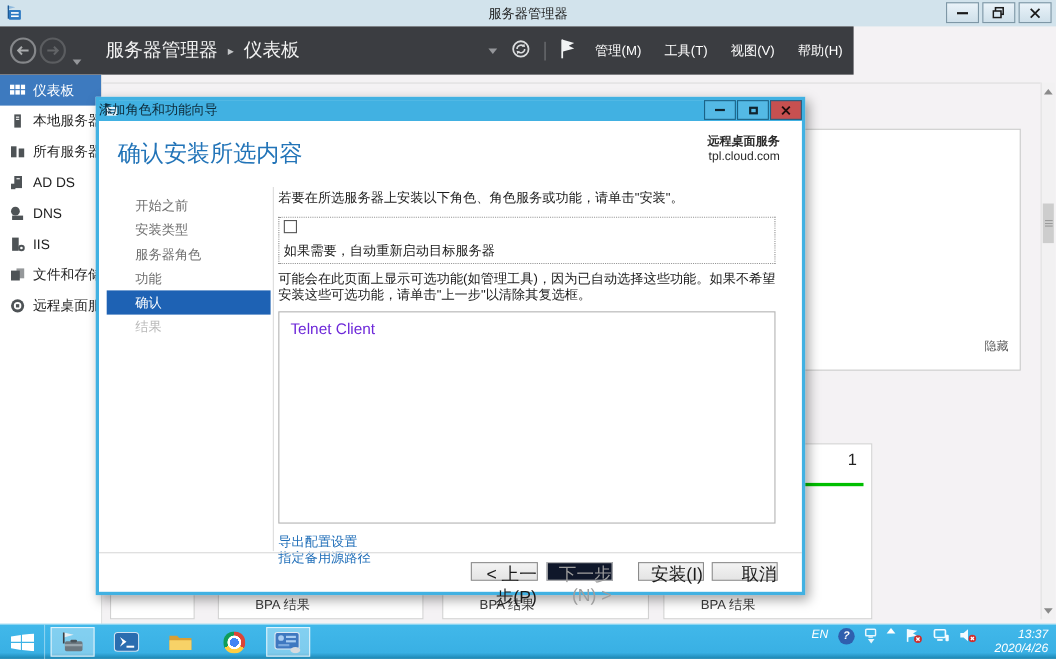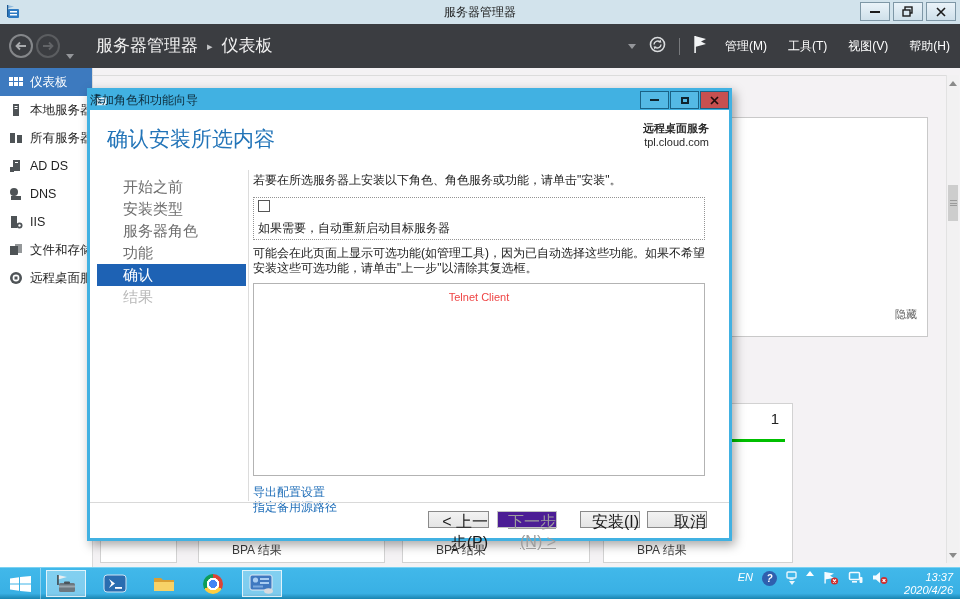--- a/index.html
+++ b/index.html
@@ -12,21 +12,21 @@
     background:var(--titlebar_bg,#d2e3ec); }
   .mw-icon { position:absolute; left:5px; top:4px; width:16px; height:16px; }
   .mw-title { position:absolute; left:0; right:0; top:0; height:24px; line-height:24px;
     text-align:center; font-size:12px; color:#1b1b1b; }
   .mw-controls { position:absolute; right:4px; top:2px; display:flex; gap:3px; }
   .mw-controls .wbtn { width:30px; height:19px; background:linear-gradient(#eaf3f9,#cfe0ea);
     border:1px solid #7e97a6; display:flex; align-items:center; justify-content:center; }
   .glyph-min { width:10px; height:2px; background:#1b1b1b; }
 
   
-  .navbar { position:absolute; left:0; top:24px; width:960px; height:44px;
+  .navbar { position:absolute; left:0; top:24px; width:776px; height:44px;
     background:var(--nav_bg,#3b3d41); color:#fff; }
   .nav-circle { position:absolute; top:10px; width:24px; height:24px; border-radius:50%;
     border:2px solid #85878a; display:flex; align-items:center; justify-content:center; }
   .nav-circle.fwd { border-color:#5b5d60; }
   .nav-caret { position:absolute; left:66px; top:30px; width:0; height:0;
     border-left:4px solid transparent; border-right:4px solid transparent; border-top:5px solid #94969a; }
   .breadcrumb { position:absolute; left:96px; top:0; height:44px; line-height:44px; font-size:17px; color:#f2f2f2; }
   .crumb-sep { font-size:11px; color:#c3c5c7; margin:0 9px; vertical-align:1px; }
   .nav-right { position:absolute; right:6px; top:0; height:44px; display:flex; align-items:center; gap:13px; font-size:12px; }
   .nav-right .caret2 { width:0; height:0; border-left:4px solid transparent; border-right:4px solid transparent;
@@ -82,39 +82,39 @@
   .wbtn2.close { background:var(--close_red,#c75050); }
   .glyph-min2 { width:9px; height:2px; background:#10242e; }
   .glyph-max2 { width:8px; height:7px; border:2px solid #10242e; background:transparent; }
 
   .wiz-heading { position:absolute; left:17px; top:34px; font-size:21px; color:var(--heading,#2274b8); }
   .wiz-target { position:absolute; right:20px; top:30px; text-align:right; color:#2a2a2a; }
   .wiz-target .t1 { font-size:11px; font-weight:bold; }
   .wiz-target .t2 { font-size:11px; }
 
   .wiz-steps { position:absolute; left:7px; top:85px; width:149px; }
-  .step { height:22px; line-height:22px; padding-left:26px; font-size:15px; color:#6f6f6f; white-space:nowrap; }
+  .step { height:22px; line-height:22px; padding-left:26px; font-size:12px; color:#6f6f6f; white-space:nowrap; }
   .step.current { background:var(--step_selected,#1e62b4); color:#fff; }
   .step.disabled { color:#b9b9b9; }
   .wiz-vline { position:absolute; left:158px; top:79px; width:1px; height:331px; background:#dcdcdc; }
 
   .wiz-content { position:absolute; left:163px; top:82px; width:452px; font-size:12px; color:#1a1a1a; }
   .intro { line-height:15px; }
   .chkrow { margin-top:9px; border:1px dotted #949494; padding:2px 4px; display:flex; align-items:flex-start; gap:8px;flex-direction:column; }
   .chk { width:12px; height:12px; border:1px solid #565656; background:#fff; flex:0 0 auto; }
   .note { margin-top:6px; line-height:15px; }
   .listbox { margin-top:7px; height:193px; border:1px solid #b3b3b3; background:#fff; padding:7px 10px; overflow:hidden; }
-  .listbox .item { font-size:11px; color:#ef4444;text-align:center; }
+  .listbox .item { font-size:14px; color:#6d28d9; }
   .wiz-links { margin-top:9px; }
   .wiz-links a { display:block; color:var(--link,#1e6db8); text-decoration:none; font-size:12px; line-height:15px; cursor:pointer; }
   .wiz-hr { position:absolute; left:0; right:0; top:411px; height:1px; background:#d9d9d9; }
   .wbtn3 { position:absolute; top:420px; height:17px; font-size:16px; color:#1a1a1a; text-align:right;
     background:linear-gradient(#f3f3f3,#e4e4e4); border:1px solid #8a8a8a; font-family:inherit; }
   .btn-back { left:338px; width:61px; }
-  .btn-next { left:407px; width:60px; color:#9d9d9d; border-color:#c2c2c2; background:#4c1d95;text-decoration:underline; }
+  .btn-next { left:407px; width:60px; color:#9d9d9d; border-color:#c2c2c2; background:#0f172a; }
   .btn-install { left:490px; width:60px; }
   .btn-cancel { left:557px; width:60px; }
 
   
   .taskbar { position:absolute; left:0; bottom:0; width:960px; height:32px;
     background:linear-gradient(var(--taskbar_bg,#41b8ea), #39b0e4 82%, #1a84b0);
     border-top:1px solid #7ad2f2; display:flex; align-items:center; }
   .start-btn { width:40px; height:32px; display:flex; align-items:center; justify-content:center; }
   .task-sep { width:1px; height:32px; background:rgba(255,255,255,.4); }
   .task-items { display:flex; align-items:center; gap:9px; margin-left:5px; }

